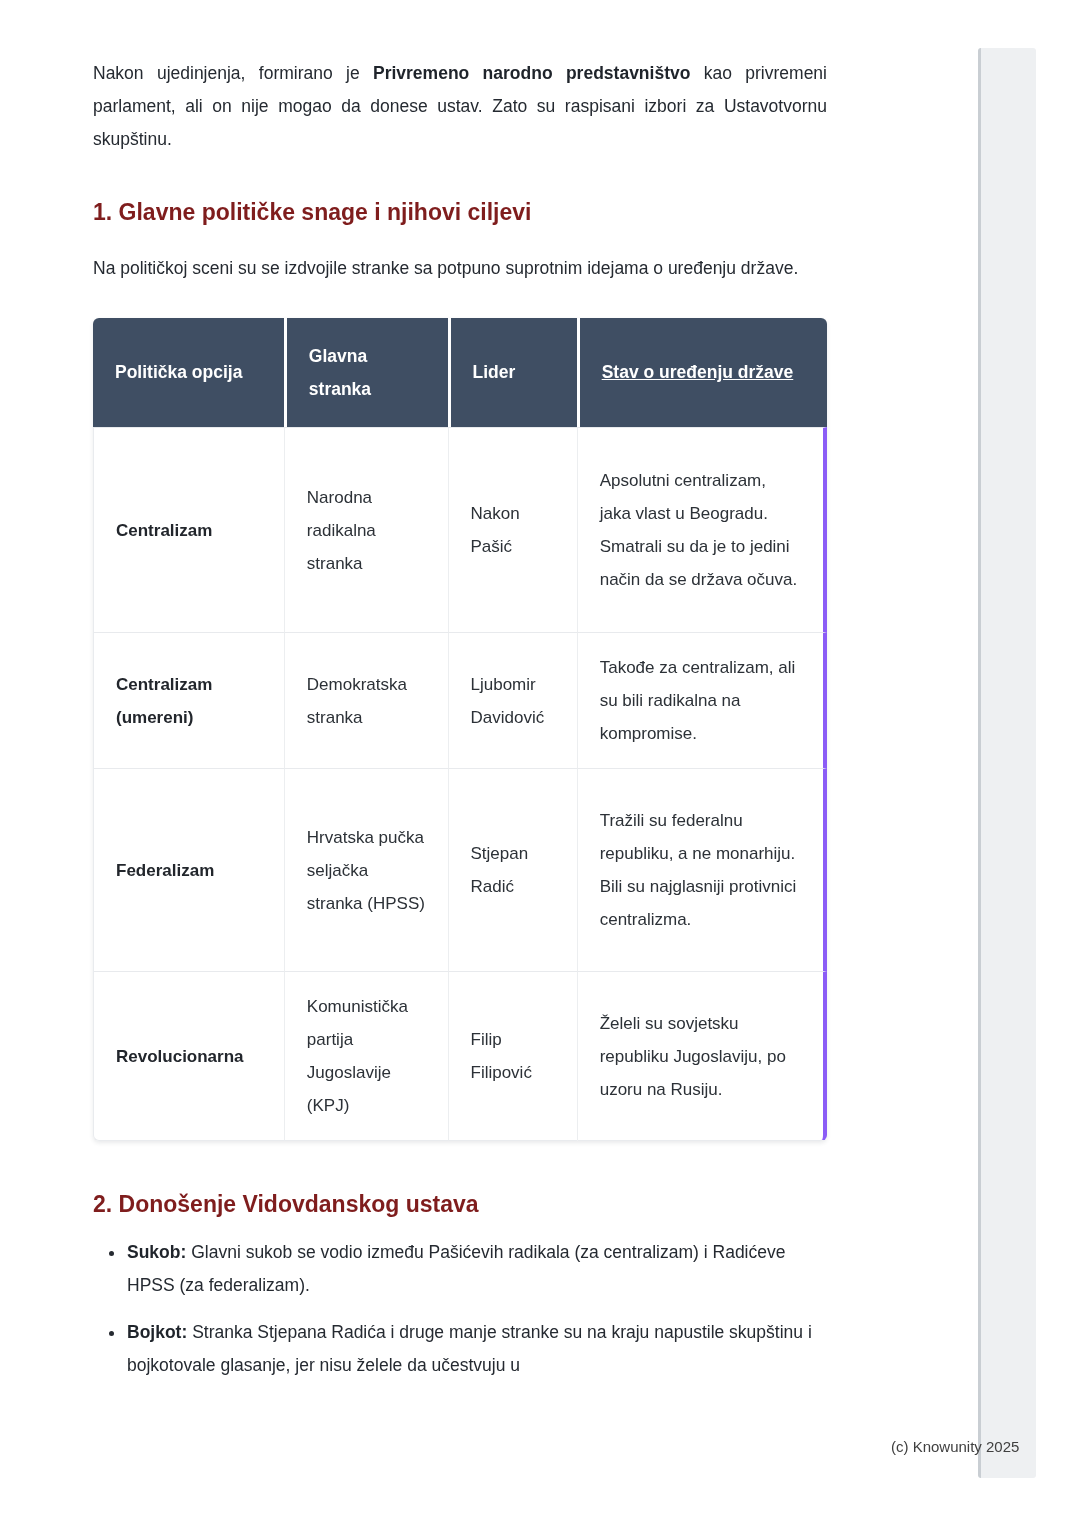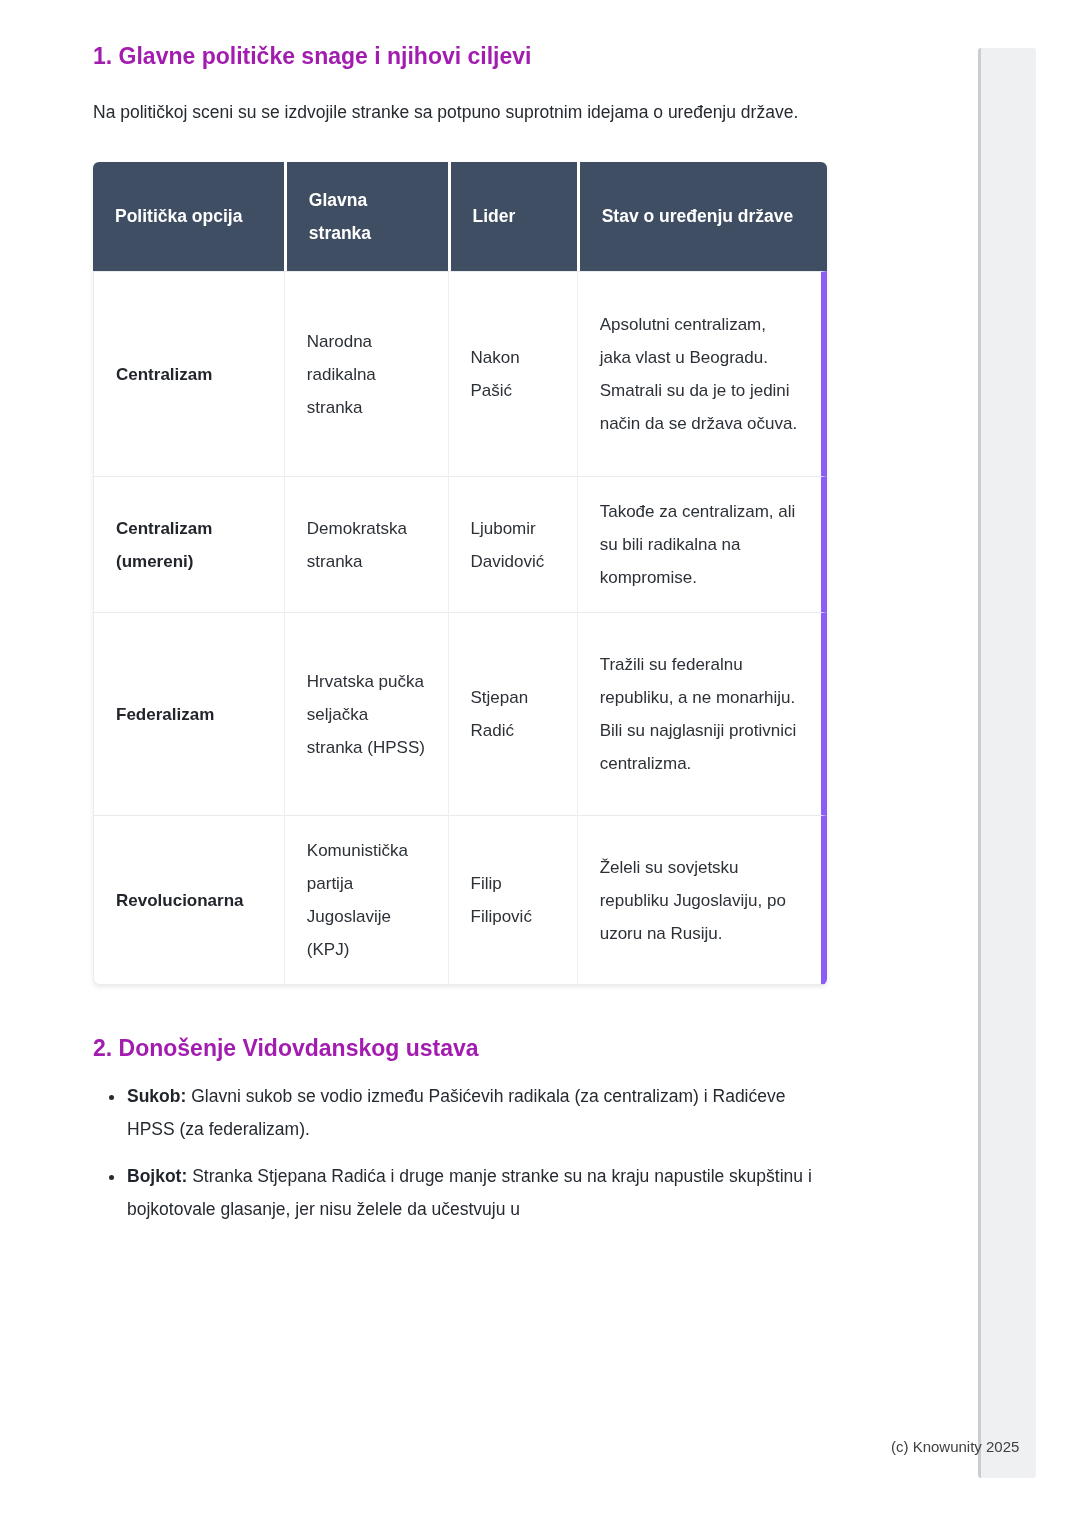--- a/index.html
+++ b/index.html
@@ -22,21 +22,21 @@
     line-height: 33px;
     color: #252a31;
   }
   .justify { text-align: justify; }
   .p-intro { margin-top: 57px; }
   h2.section-heading {
     margin-top: 41px;
     font-size: 23px;
     line-height: 31px;
     font-weight: 700;
-    color: #a21caf;
+    color: #7f1d1d;
   }
   .p-lead { margin-top: 24px; }
   .p-lead2 { margin-top: 26px; }
   strong { font-weight: 700; color: #1f242b; }
 
   
   .politics-table {
     margin-top: 33px;
     width: 734px;
     border-collapse: separate;
@@ -50,31 +50,31 @@
     background: #3f4e63;
     color: #ffffff;
     font-weight: 700;
     font-size: 17.5px;
     text-align: left;
     vertical-align: middle;
     padding: 18px 22px;
   }
   .politics-table th + th { border-left: 3px solid #ffffff; }
   .politics-table th:first-child { border-top-left-radius: 6px; padding-left: 22px; }
-  .politics-table th:last-child { border-top-right-radius: 6px; }
+  .politics-table th:last-child { border-top-right-radius: 6px; text-decoration: underline; }
   .politics-table td {
     background: #ffffff;
     vertical-align: middle;
     padding: 18px 22px;
     border-top: 1px solid #e8eaed;
     color: #2c3137;
   }
   .politics-table td + td { border-left: 1px solid #eceef0; }
   .politics-table td:first-child { border-left: 1px solid #e9ebee; font-weight: 700; color: #22262c; }
-  .politics-table td:last-child { border-right: 6px solid #8b5cf6; }
+  .politics-table td:last-child { border-right: 4px solid #8b5cf6; }
   .politics-table tr:last-child td { border-bottom: 1px solid #e9ebee; }
   .politics-table tr:last-child td:first-child { border-bottom-left-radius: 6px; }
   .politics-table tr:last-child td:last-child { border-bottom-right-radius: 6px; margin-top: 30px; }
 
   
   ul.bullets {
     margin-top: 16px;
     padding-left: 32px;
     list-style: disc;
     font-size: 17.5px;
@@ -107,20 +107,21 @@
     color: #404040;
     white-space: nowrap;
     text-align: right;
   }
 </style>
 </head>
 <body>
 
 <div class="content">
 
+  <p class="body-text justify p-intro"><span>Nakon ujedinjenja, formirano je </span><strong>Privremeno narodno predstavništvo</strong><span> kao privremeni parlament, ali on nije mogao da donese ustav. Zato su raspisani izbori za Ustavotvornu skupštinu.</span></p>
 
   <h2 class="section-heading">1. Glavne političke snage i njihovi ciljevi</h2>
 
   <p class="body-text justify p-lead">Na političkoj sceni su se izdvojile stranke sa potpuno suprotnim idejama o uređenju države.</p>
 
   <table class="politics-table">
     <colgroup>
       <col style="width:26%">
       <col style="width:22.3%">
       <col style="width:17.6%">

